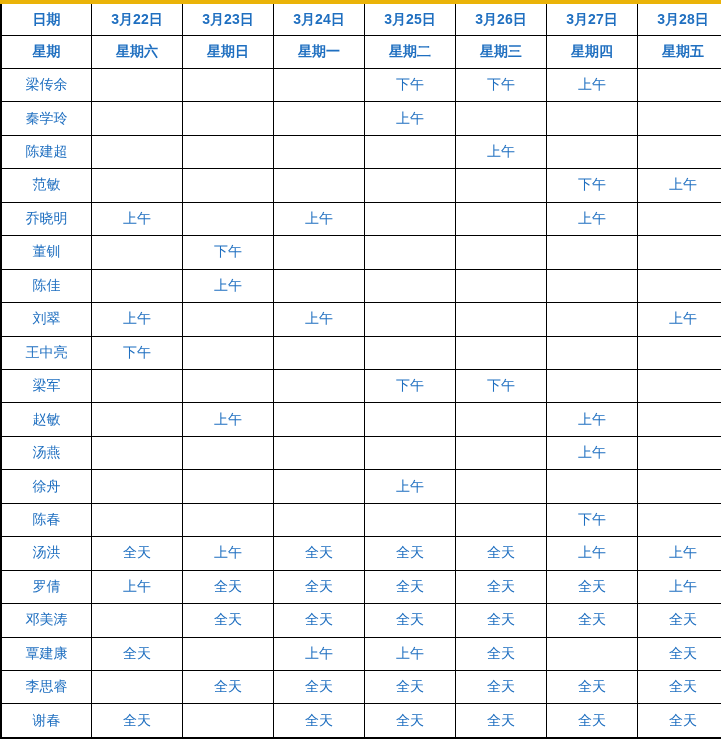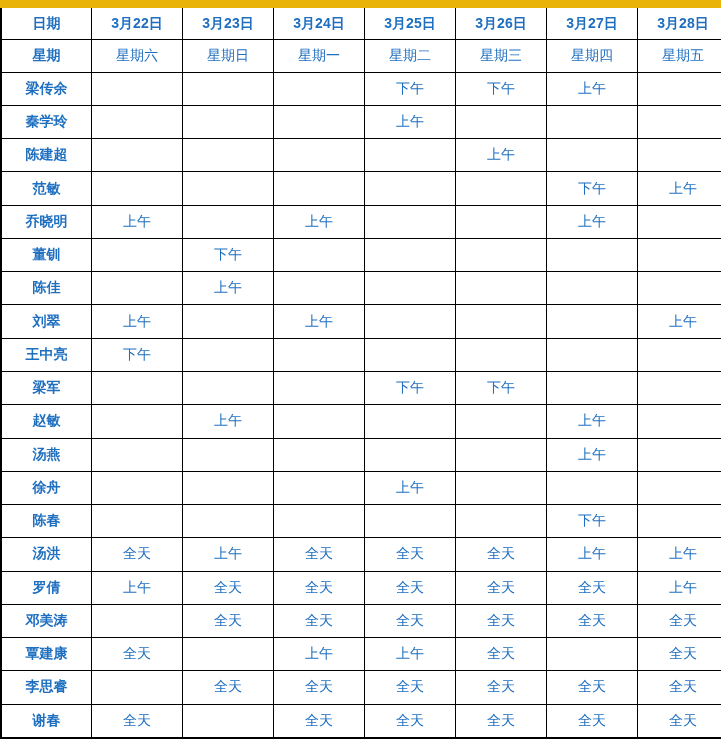--- a/index.html
+++ b/index.html
@@ -23,21 +23,21 @@
     text-align: center;
     vertical-align: middle;
     font-size: 14px;
     color: #1f6fc0;
     padding: 0;
     overflow: hidden;
     white-space: nowrap;
   }
   
   #schedule-table tr:first-child td {
-    border-top: 8px solid #eab308;
+    border-top: 4px solid #eab308;
     margin-left: 24px;
   }
   #schedule-table tr:last-child td {
     border-bottom: 2px solid #000000;
     margin-top: 23px;
   }
   #schedule-table td:first-child {
     border-left: 2px solid #000000;
   }
   #schedule-table td:last-child {
@@ -47,24 +47,24 @@
     width: 89px;
     font-weight: bold;
   }
   .col-day {
     width: 90px;
   }
   .hdr-date {
     font-weight: bold;
   }
   .hdr-week {
+    font-weight: bold;
+  }
+  .name-cell {
     font-weight: normal;
-  }
-  .name-cell {
-    font-weight: bold;
     color: #1f6fc0;
   }
   .slot {
     color: #1f6fc0;
   }
   .hdr-row td {
     height: 30px;
   }
   .body-row td {
     height: 31px;

